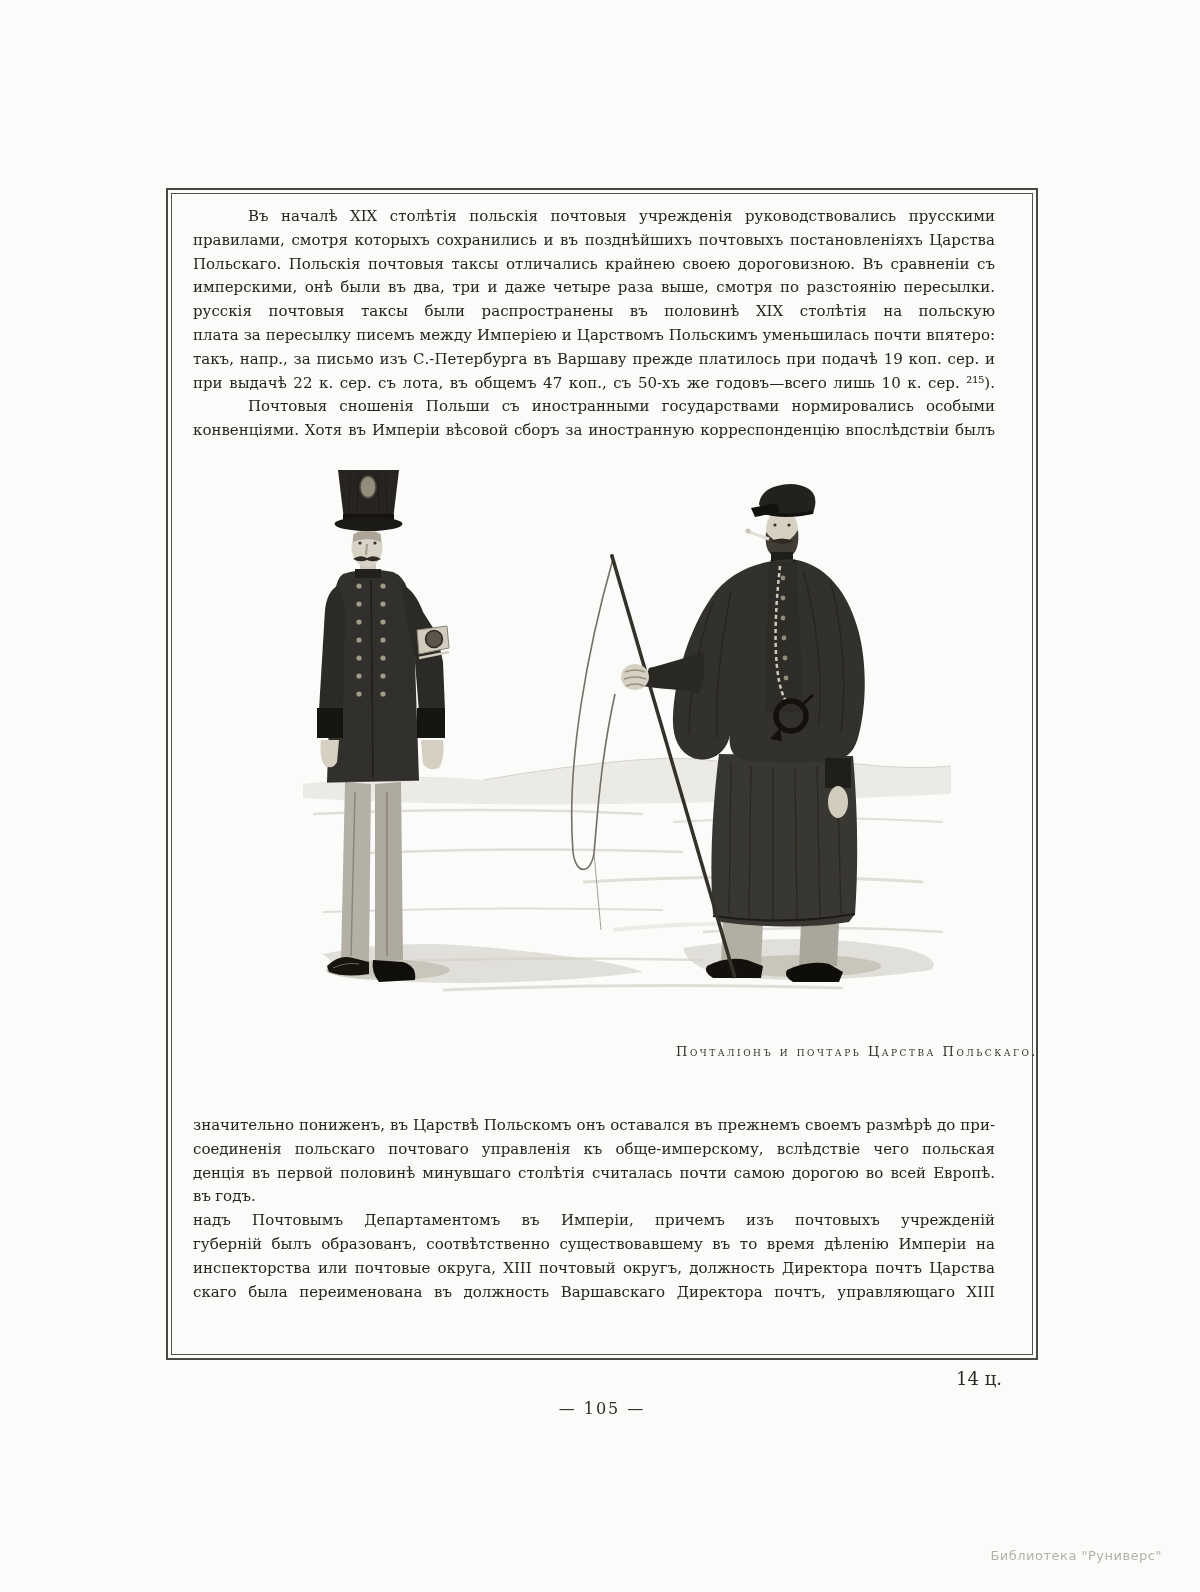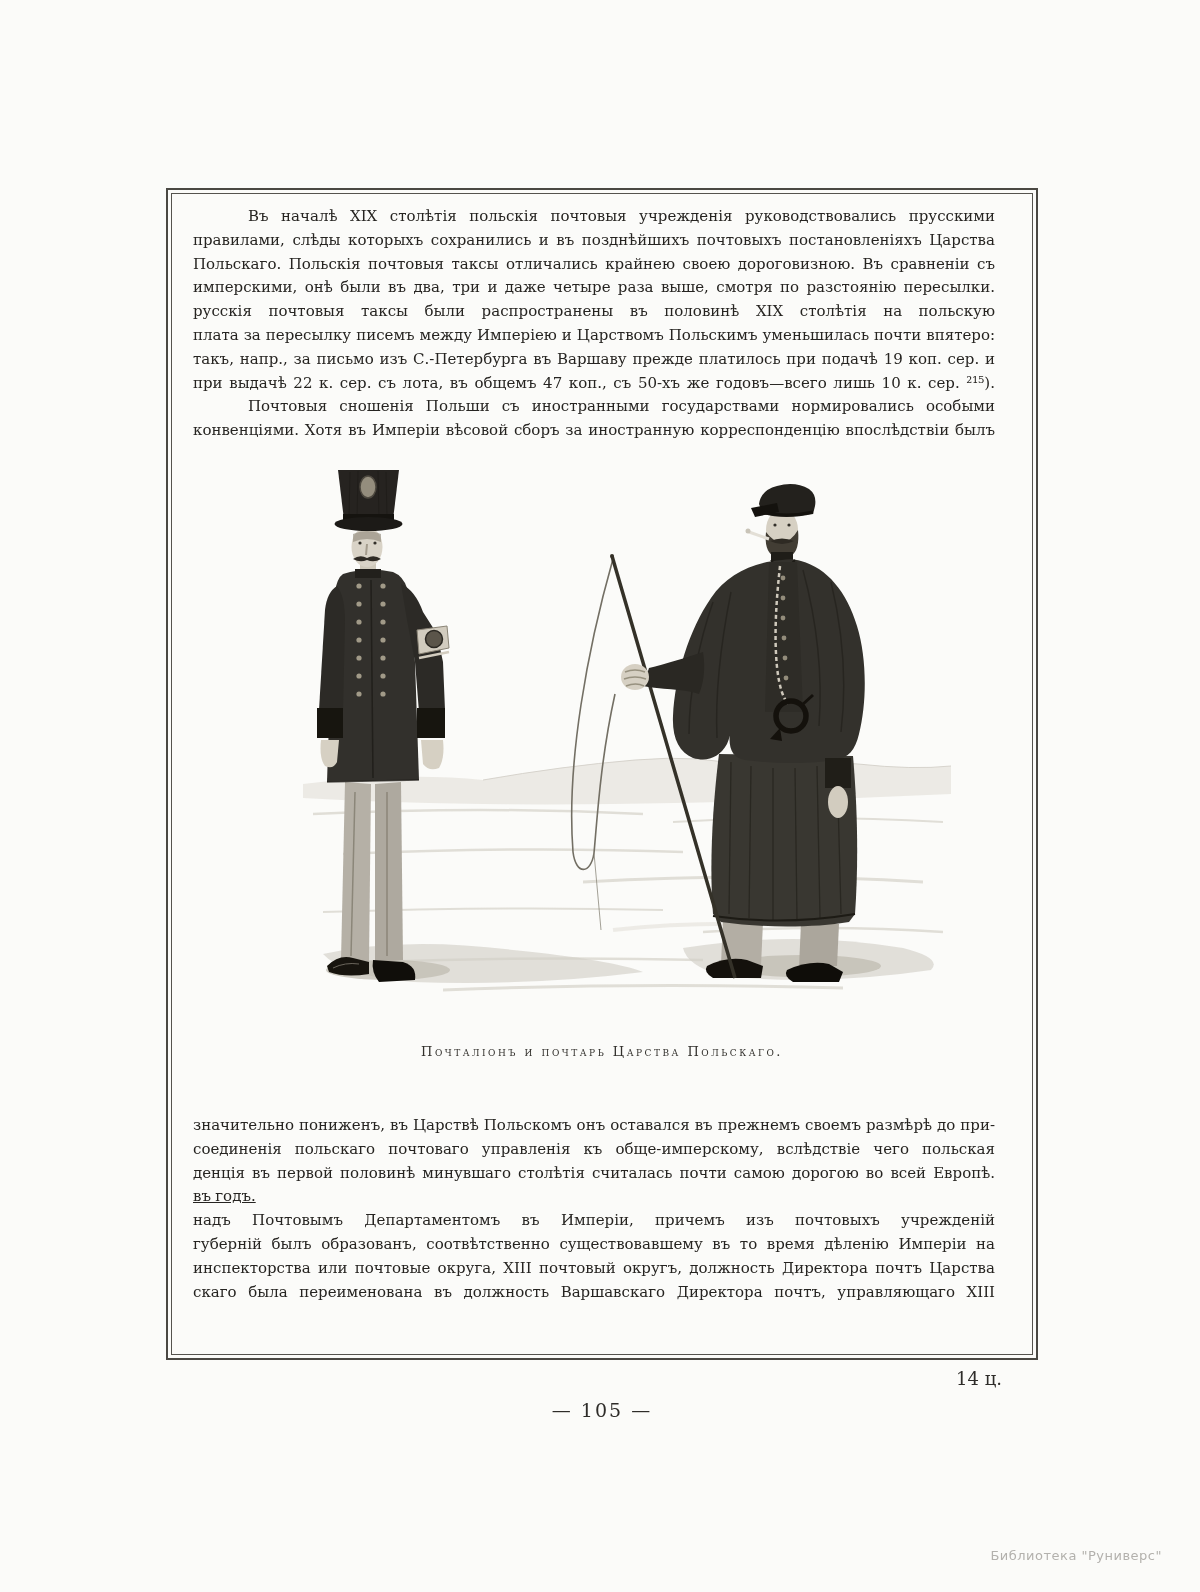--- a/index.html
+++ b/index.html
@@ -24,55 +24,55 @@
     font-size:15px;line-height:23.8px;word-spacing:-0.5px;
     color:#262421;
   }
   .tb-top{top:205px;}
   .tb-bottom{top:1114px;}
   .tl{
     text-align:justify;text-align-last:justify;
     height:23.8px;overflow:hidden;white-space:normal;
   }
   .tl.ind{text-indent:55px;}
-  .tl.end{text-align-last:left;text-decoration:underline;}
+  .tl.end{text-align-last:left;}
   
   .illustration{
     position:absolute;left:283px;top:462px;width:670px;height:552px;
   }
   .caption{
     position:absolute;left:166px;top:1044px;width:872px;
-    text-align:center;font-size:13px;letter-spacing:2.5px;
+    text-align:right;font-size:13px;letter-spacing:2.5px;
     font-variant:small-caps;color:#32302c;
   }
   
   .sheet-mark{
     position:absolute;top:1368px;right:198px;
     font-size:18px;color:#2e2c29;
   }
   .page-number{
     position:absolute;left:166px;top:1399px;width:872px;
-    text-align:center;font-size:19px;letter-spacing:2px;color:#2e2c29;
+    text-align:center;font-size:16px;letter-spacing:2px;color:#2e2c29;
   }
   .watermark{
     position:absolute;top:1548px;right:38px;
     font-family:"DejaVu Sans", sans-serif;
     font-size:13px;color:#b3b1ad;letter-spacing:0.5px;
   }
 </style>
 </head>
 <body>
 
 <div class="frame">
   <div class="inner"></div>
 </div>
 
 <div class="textblock tb-top">
   <div class="tl ind">Въ началѣ XIX столѣтія польскія почтовыя учрежденія руководствовались прусскими почтовыми</div>
-  <div class="tl">правилами, слѣды которыхъ сохранились и въ позднѣйшихъ почтовыхъ постановленіяхъ Царства</div>
+  <div class="tl">правилами, смотря которыхъ сохранились и въ позднѣйшихъ почтовыхъ постановленіяхъ Царства</div>
   <div class="tl">Польскаго. Польскія почтовыя таксы отличались крайнею своею дороговизною. Въ сравненіи съ обще-</div>
   <div class="tl">имперскими, онѣ были въ два, три и даже четыре раза выше, смотря по разстоянію пересылки. Когда</div>
   <div class="tl">русскія почтовыя таксы были распространены въ половинѣ XIX столѣтія на польскую корреспонденцію,</div>
   <div class="tl">плата за пересылку писемъ между Имперіею и Царствомъ Польскимъ уменьшилась почти впятеро:</div>
   <div class="tl">такъ, напр., за письмо изъ С.-Петербурга въ Варшаву прежде платилось при подачѣ 19 коп. сер. и</div>
   <div class="tl">при выдачѣ 22 к. сер. съ лота, въ общемъ 47 коп., съ 50-хъ же годовъ—всего лишь 10 к. сер. ²¹⁵).</div>
   <div class="tl ind">Почтовыя сношенія Польши съ иностранными государствами нормировались особыми почтовыми</div>
   <div class="tl">конвенціями. Хотя въ Имперіи вѣсовой сборъ за иностранную корреспонденцію впослѣдствіи былъ</div>
 </div>
 

